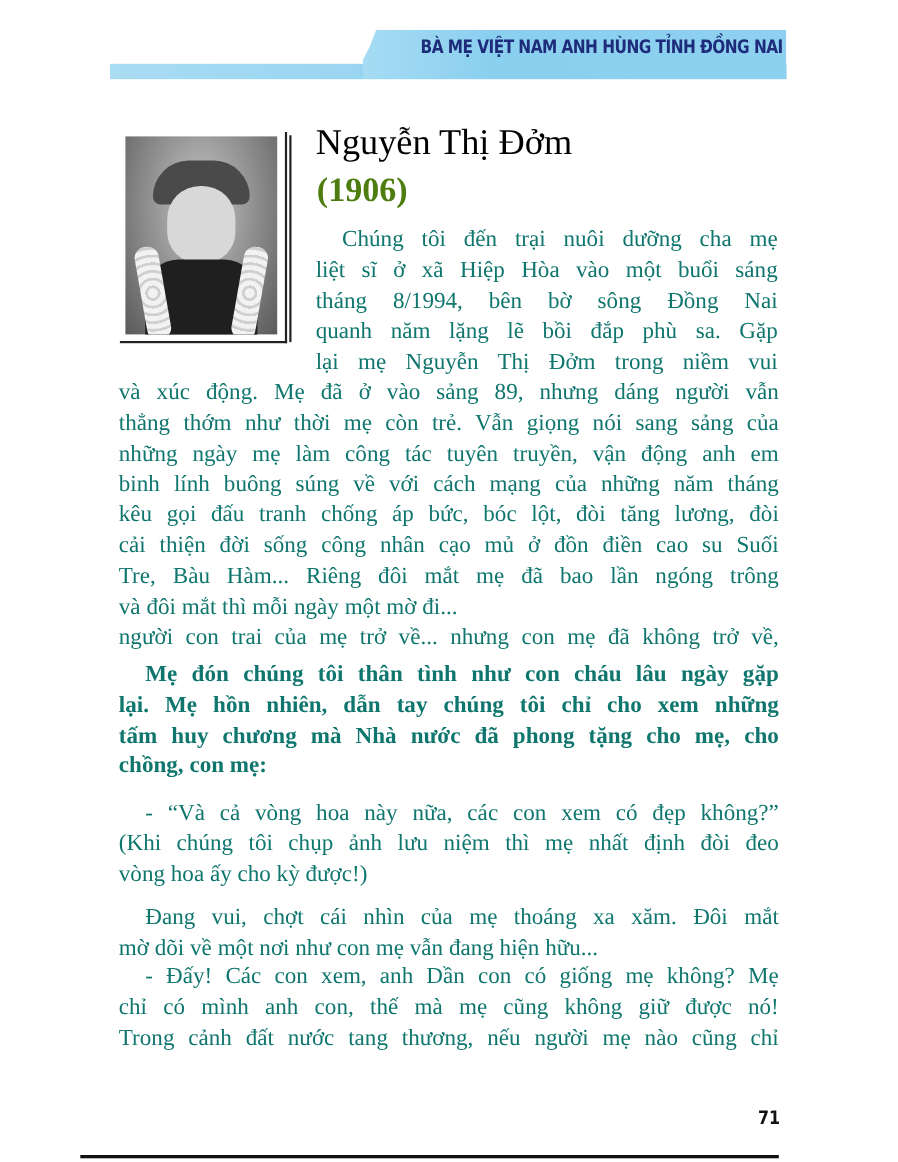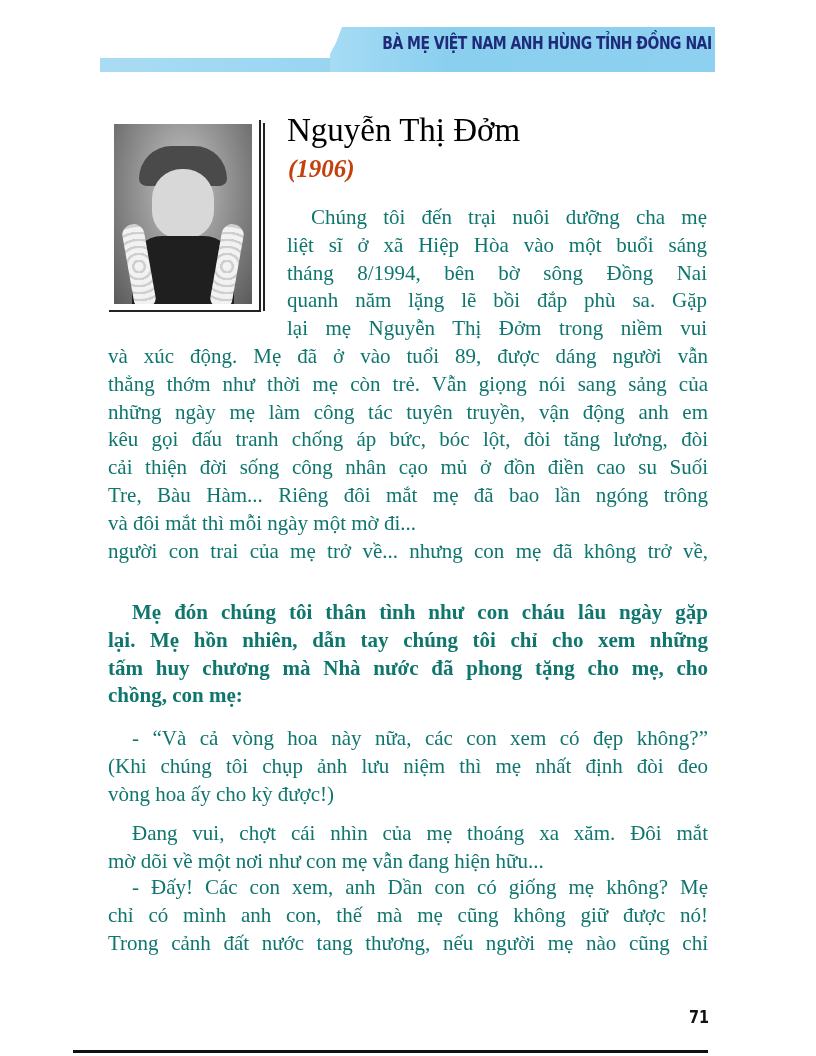--- a/index.html
+++ b/index.html
@@ -54,21 +54,21 @@
       position: absolute; left: 263px; top: 123px; width: 2px; height: 188px; background: #222;
     }
 
     .name {
       position: absolute; left: 287px; top: 112px;
       font-family: "Liberation Serif", serif; font-size: 33px; color: #000000;
       white-space: nowrap;
     }
     .years {
       position: absolute; left: 288px; top: 155px;
-      font-family: "Liberation Serif", serif; font-size: 25px; font-weight: bold; font-style: italic; color: #c2410c;
+      font-family: "Liberation Serif", serif; font-size: 31px; font-weight: bold; color: #4d7c0f;
     }
 
     .text {
       font-family: "Liberation Serif", serif; font-size: 21px; color: #0f766e;
       line-height: 27.8px; text-align: justify; text-align-last: auto;
     }
     .intro {
       position: absolute; left: 287px; top: 204px; width: 420px;
     }
     .intro .line, .body-text .line {
@@ -115,23 +115,24 @@
 
 <div class="text intro">
   <span class="line indent">Chúng tôi đến trại nuôi dưỡng cha mẹ</span>
   <span class="line">liệt sĩ ở xã Hiệp Hòa vào một buổi sáng</span>
   <span class="line">tháng 8/1994, bên bờ sông Đồng Nai</span>
   <span class="line">quanh năm lặng lẽ bồi đắp phù sa. Gặp</span>
   <span class="line">lại mẹ Nguyễn Thị Đởm trong niềm vui</span>
 </div>
 
 <div class="text body-text body-a">
-  <span class="line">và xúc động. Mẹ đã ở vào tuổi 89, được dáng người vẫn</span>
+  <span class="line">và xúc động. Mẹ đã ở vào sảng 89, nhưng dáng người vẫn</span>
   <span class="line">thẳng thớm như thời mẹ còn trẻ. Vẫn giọng nói sang sảng của</span>
   <span class="line">những ngày mẹ làm công tác tuyên truyền, vận động anh em</span>
+  <span class="line">binh lính buông súng về với cách mạng của những năm tháng</span>
   <span class="line">kêu gọi đấu tranh chống áp bức, bóc lột, đòi tăng lương, đòi</span>
   <span class="line">cải thiện đời sống công nhân cạo mủ ở đồn điền cao su Suối</span>
   <span class="line">Tre, Bàu Hàm... Riêng đôi mắt mẹ đã bao lần ngóng trông</span>
   <span class="line last">và đôi mắt thì mỗi ngày một mờ đi...</span>
   <span class="line">người con trai của mẹ trở về... nhưng con mẹ đã không trở về,</span>
 </div>
 
 <div class="text body-text body-b">
   <span class="line indent">Mẹ đón chúng tôi thân tình như con cháu lâu ngày gặp</span>
   <span class="line">lại. Mẹ hồn nhiên, dẫn tay chúng tôi chỉ cho xem những</span>

